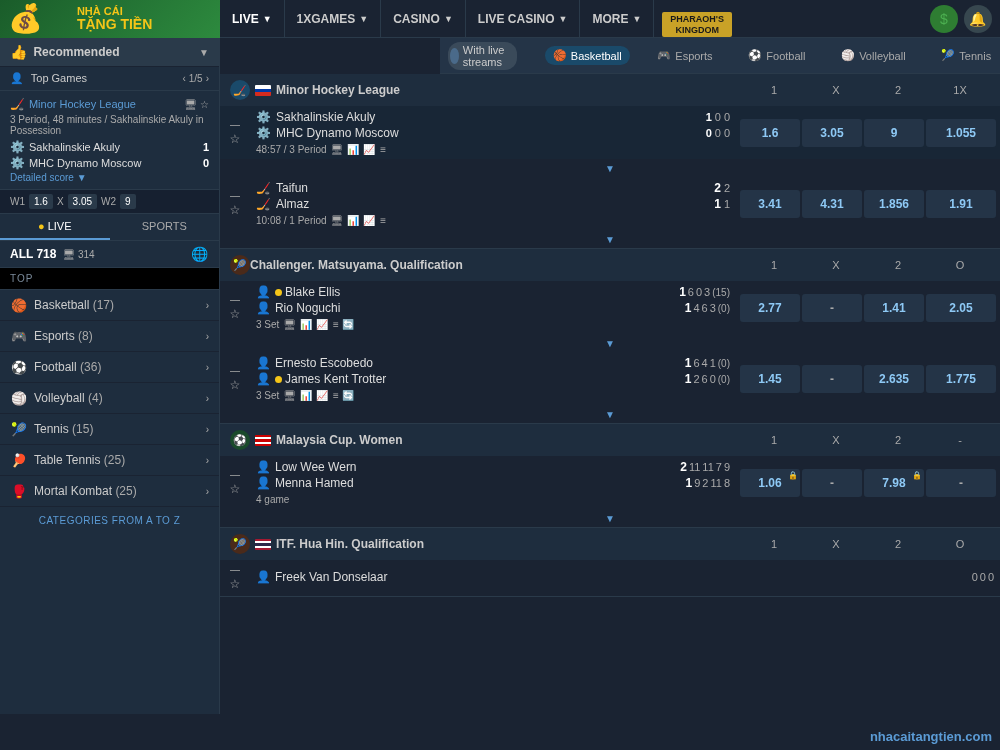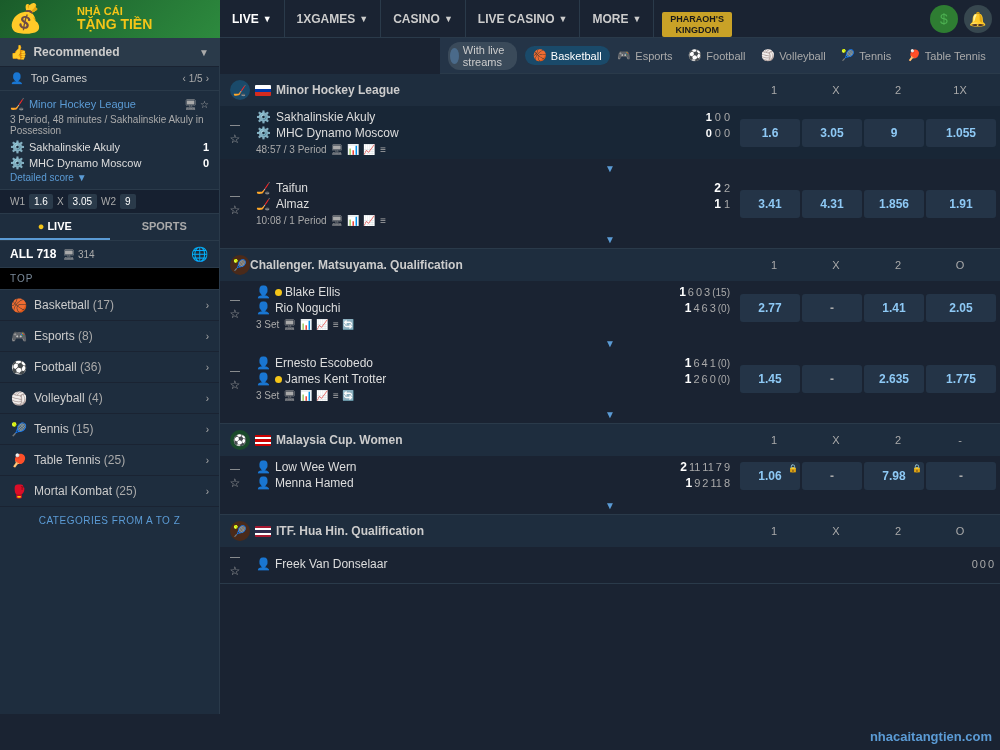--- a/index.html
+++ b/index.html
@@ -34,21 +34,21 @@
     .icon-btn {
       width: 28px; height: 28px; border-radius: 50%; display: flex; align-items: center;
       justify-content: center; cursor: pointer; font-size: 14px;
     }
     .icon-btn.green { background: #2e7d32; color: #4caf50; }
     .icon-btn.gray { background: #37474f; color: #90a4ae; }
 
     
     .sport-filter-bar {
       display: flex; align-items: center; background: #243447; height: 36px;
-      border-bottom: 1px solid #2a3a4a; padding: 0 8px; gap: 0; margin-left: 220px;
+      border-bottom: 1px solid #2a3a4a; padding: 0 8px; gap: 20px; margin-left: 220px;
     }
     .toggle-switch {
       display: flex; align-items: center; background: #3a4a5a; border-radius: 12px;
       padding: 2px; cursor: pointer; gap: 4px; margin-right: 8px;
     }
     .toggle-knob {
       width: 16px; height: 16px; background: #4a6a8a; border-radius: 50%;
     }
     .toggle-label { font-size: 11px; color: #ccc; padding-right: 6px; }
     .sport-btn {
@@ -104,21 +104,21 @@
     .odds-row {
       display: flex; align-items: center; background: #162030; padding: 4px 10px;
       border-bottom: 1px solid #2a3a4a; gap: 4px; font-size: 10px; color: #aaa;
     }
     .odds-val { background: #2a3a4a; padding: 2px 5px; border-radius: 2px; color: #fff; font-size: 10px; }
 
     .live-sports-tabs {
       display: flex; background: #1e2d3e; border-bottom: 1px solid #2a3a4a;
     }
     .lst-tab {
-      flex: 1; text-align: center; padding: 6px; font-size: 11px; font-weight: bold;
+      flex: 1; text-align: center; padding: 6px; font-size: 11px; font-weight: normal;
       cursor: pointer; color: #aaa;
     }
     .lst-tab.active { color: #fff; border-bottom: 2px solid #5b9bd5; }
 
     .all-count-row {
       display: flex; align-items: center; background: #1e2d3e; padding: 5px 10px;
       border-bottom: 1px solid #2a3a4a; gap: 6px;
     }
     .all-count-row .all-label { font-size: 12px; font-weight: bold; color: #fff; }
     .all-count-row .monitor { font-size: 10px; color: #aaa; }
@@ -636,20 +636,23 @@
               </div>
               <div class="mr-team">
                 <span style="font-size:12px; margin-right:4px;">👤</span>
                 <span class="mr-team-name">Menna Hamed</span>
                 <span style="font-weight:bold; color:#fff; font-size:12px; margin-left:3px;">1</span>
                 <span style="color:#aaa; font-size:11px; margin-left:2px;">9</span>
                 <span style="color:#aaa; font-size:11px; margin-left:2px;">2</span>
                 <span style="color:#aaa; font-size:11px; margin-left:2px;">11</span>
                 <span style="color:#aaa; font-size:11px; margin-left:2px;">8</span>
               </div>
+              <div class="mr-set-info">
+                <span>4 game</span>
+              </div>
             </div>
             <div class="mr-odds">
               <div class="odd-btn" style="position:relative;">
                 <span style="position:absolute;top:2px;right:2px;font-size:8px;color:#aaa;">🔒</span>
                 <span>1.06</span>
               </div>
               <div class="odd-btn dash">-</div>
               <div class="odd-btn" style="position:relative;">
                 <span style="position:absolute;top:2px;right:2px;font-size:8px;color:#aaa;">🔒</span>
                 <span>7.98</span>

